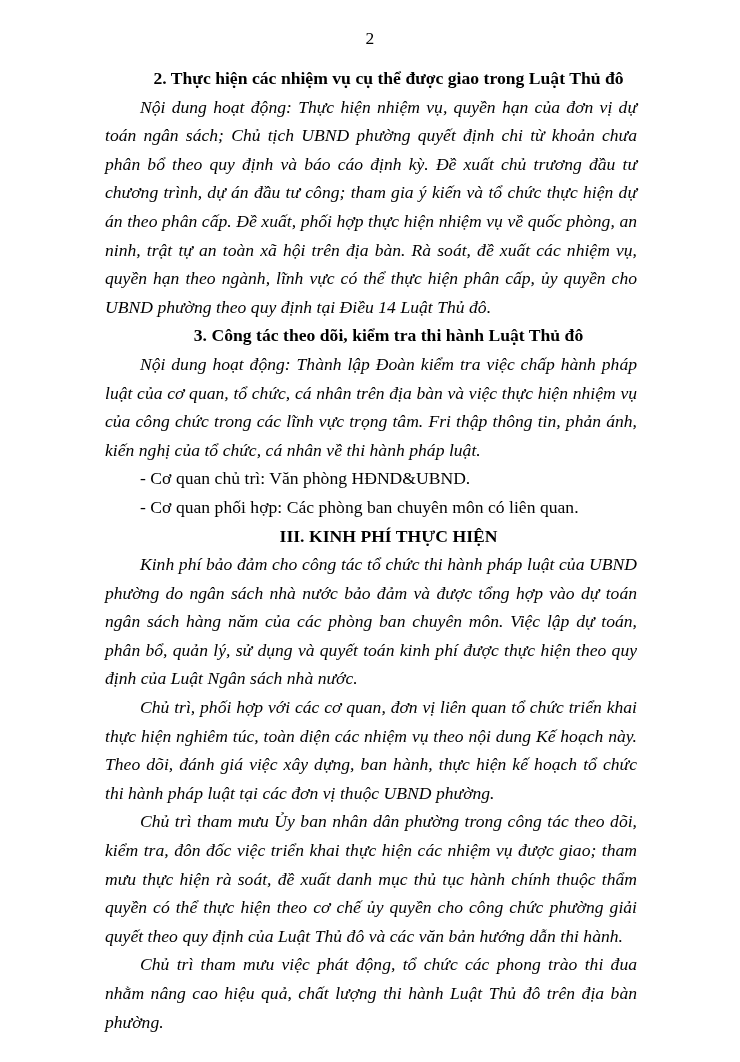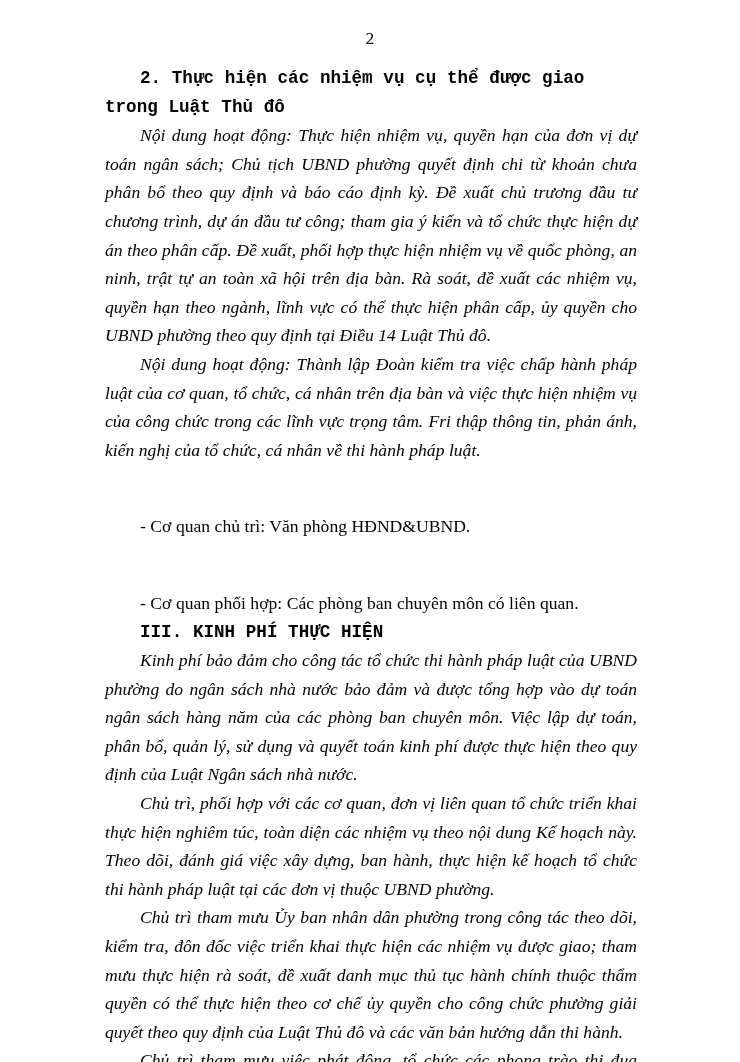--- a/index.html
+++ b/index.html
@@ -47,44 +47,43 @@
     hyphens: none;
     word-spacing: 0.1px;
   }
   p.indent {
     text-indent: 35px;
     font-style: italic;
   }
   p.heading {
     font-weight: bold;
     text-indent: 35px;
-    text-align: left;
-    font-family: Liberation Mono, monospace;
+    text-align: center;
   }
   p.dash {
     text-indent: 35px;
     text-align: left;
-    margin-top: 48px;
   }
   
 </style>
 </head>
 <body>
 
 <div class="page">
 
   <div class="page-number">2</div>
 
   <div class="body-block">
 
     <p class="heading">2. Thực hiện các nhiệm vụ cụ thể được giao trong Luật Thủ đô</p>
 
     <p class="indent">Nội dung hoạt động: Thực hiện nhiệm vụ, quyền hạn của đơn vị dự toán ngân sách; Chủ tịch UBND phường quyết định chi từ khoản chưa phân bổ theo quy định và báo cáo định kỳ. Đề xuất chủ trương đầu tư chương trình, dự án đầu tư công; tham gia ý kiến và tổ chức thực hiện dự án theo phân cấp. Đề xuất, phối hợp thực hiện nhiệm vụ về quốc phòng, an ninh, trật tự an toàn xã hội trên địa bàn. Rà soát, đề xuất các nhiệm vụ, quyền hạn theo ngành, lĩnh vực có thể thực hiện phân cấp, ủy quyền cho UBND phường theo quy định tại Điều 14 Luật Thủ đô.</p>
 
 
+    <p class="heading">3. Công tác theo dõi, kiểm tra thi hành Luật Thủ đô</p>
 
     <p class="indent">Nội dung hoạt động: Thành lập Đoàn kiểm tra việc chấp hành pháp luật của cơ quan, tổ chức, cá nhân trên địa bàn và việc thực hiện nhiệm vụ của công chức trong các lĩnh vực trọng tâm. Fri thập thông tin, phản ánh, kiến nghị của tổ chức, cá nhân về thi hành pháp luật.</p>
 
     <p class="dash">- Cơ quan chủ trì: Văn phòng HĐND&amp;UBND.</p>
 
     <p class="dash">- Cơ quan phối hợp: Các phòng ban chuyên môn có liên quan.</p>
 
     <p class="heading">III. KINH PHÍ THỰC HIỆN</p>
 
     <p class="indent">Kinh phí bảo đảm cho công tác tổ chức thi hành pháp luật của UBND phường do ngân sách nhà nước bảo đảm và được tổng hợp vào dự toán ngân sách hàng năm của các phòng ban chuyên môn. Việc lập dự toán, phân bổ, quản lý, sử dụng và quyết toán kinh phí được thực hiện theo quy định của Luật Ngân sách nhà nước.</p>

